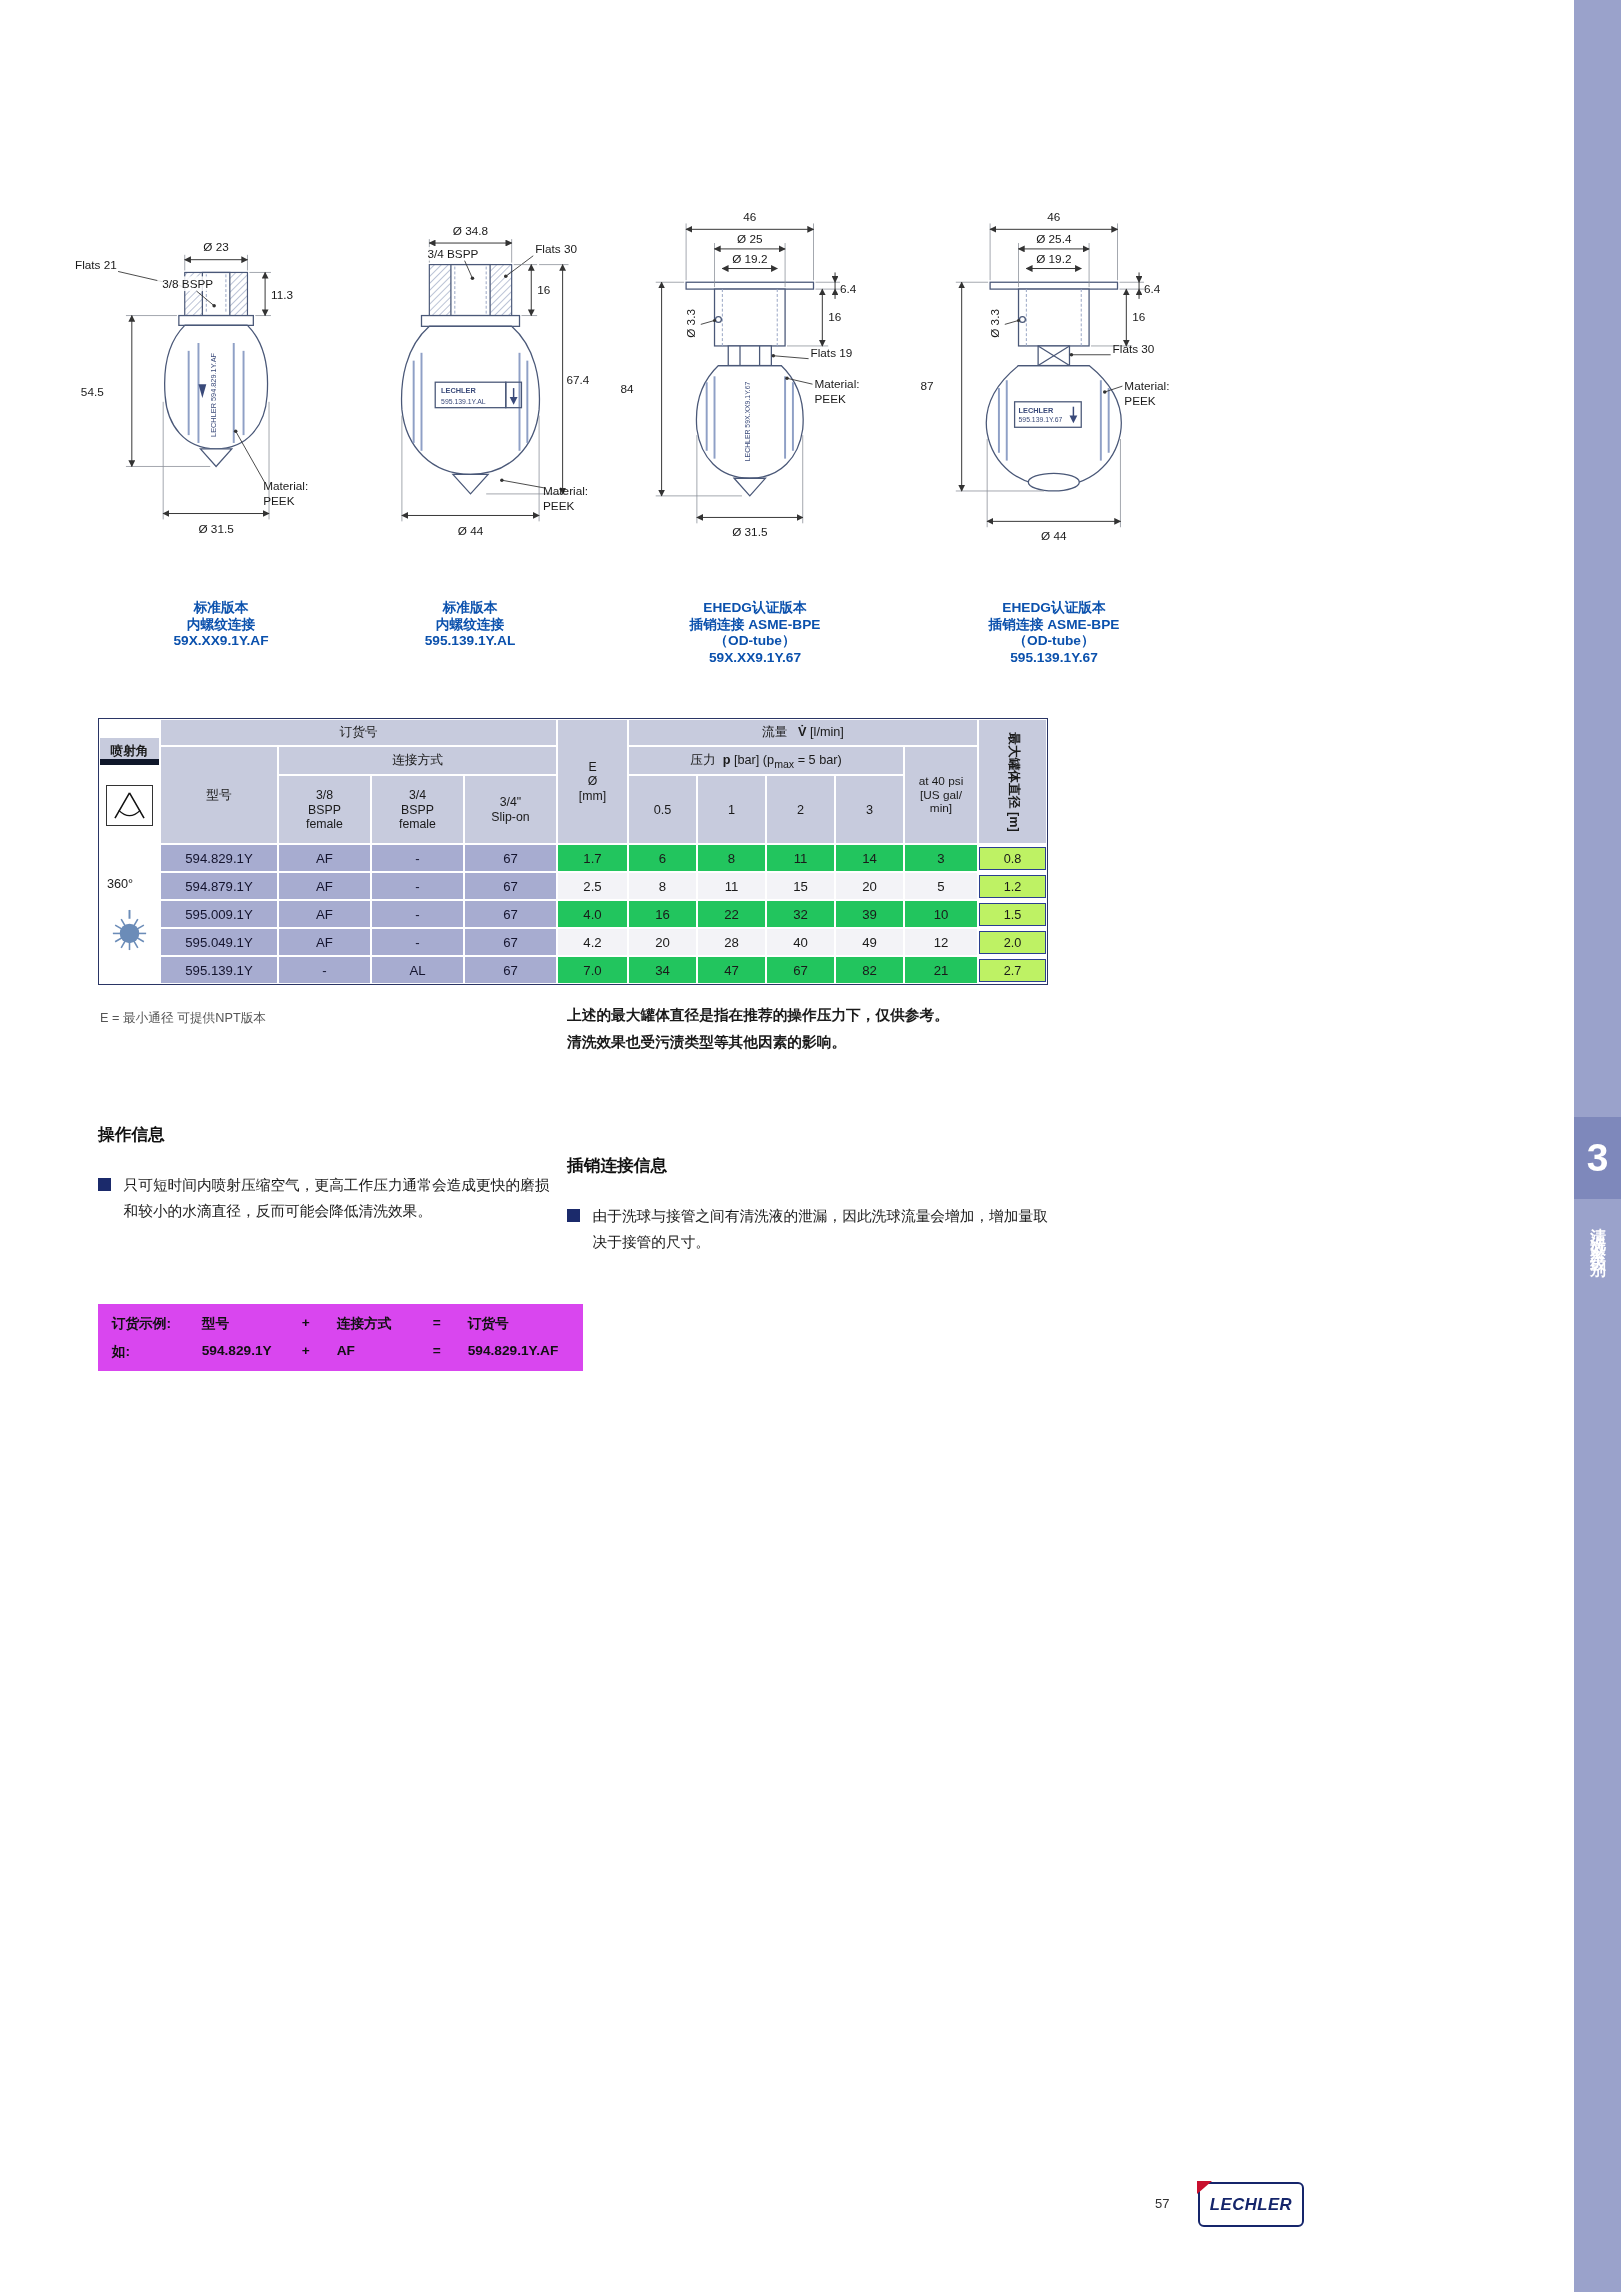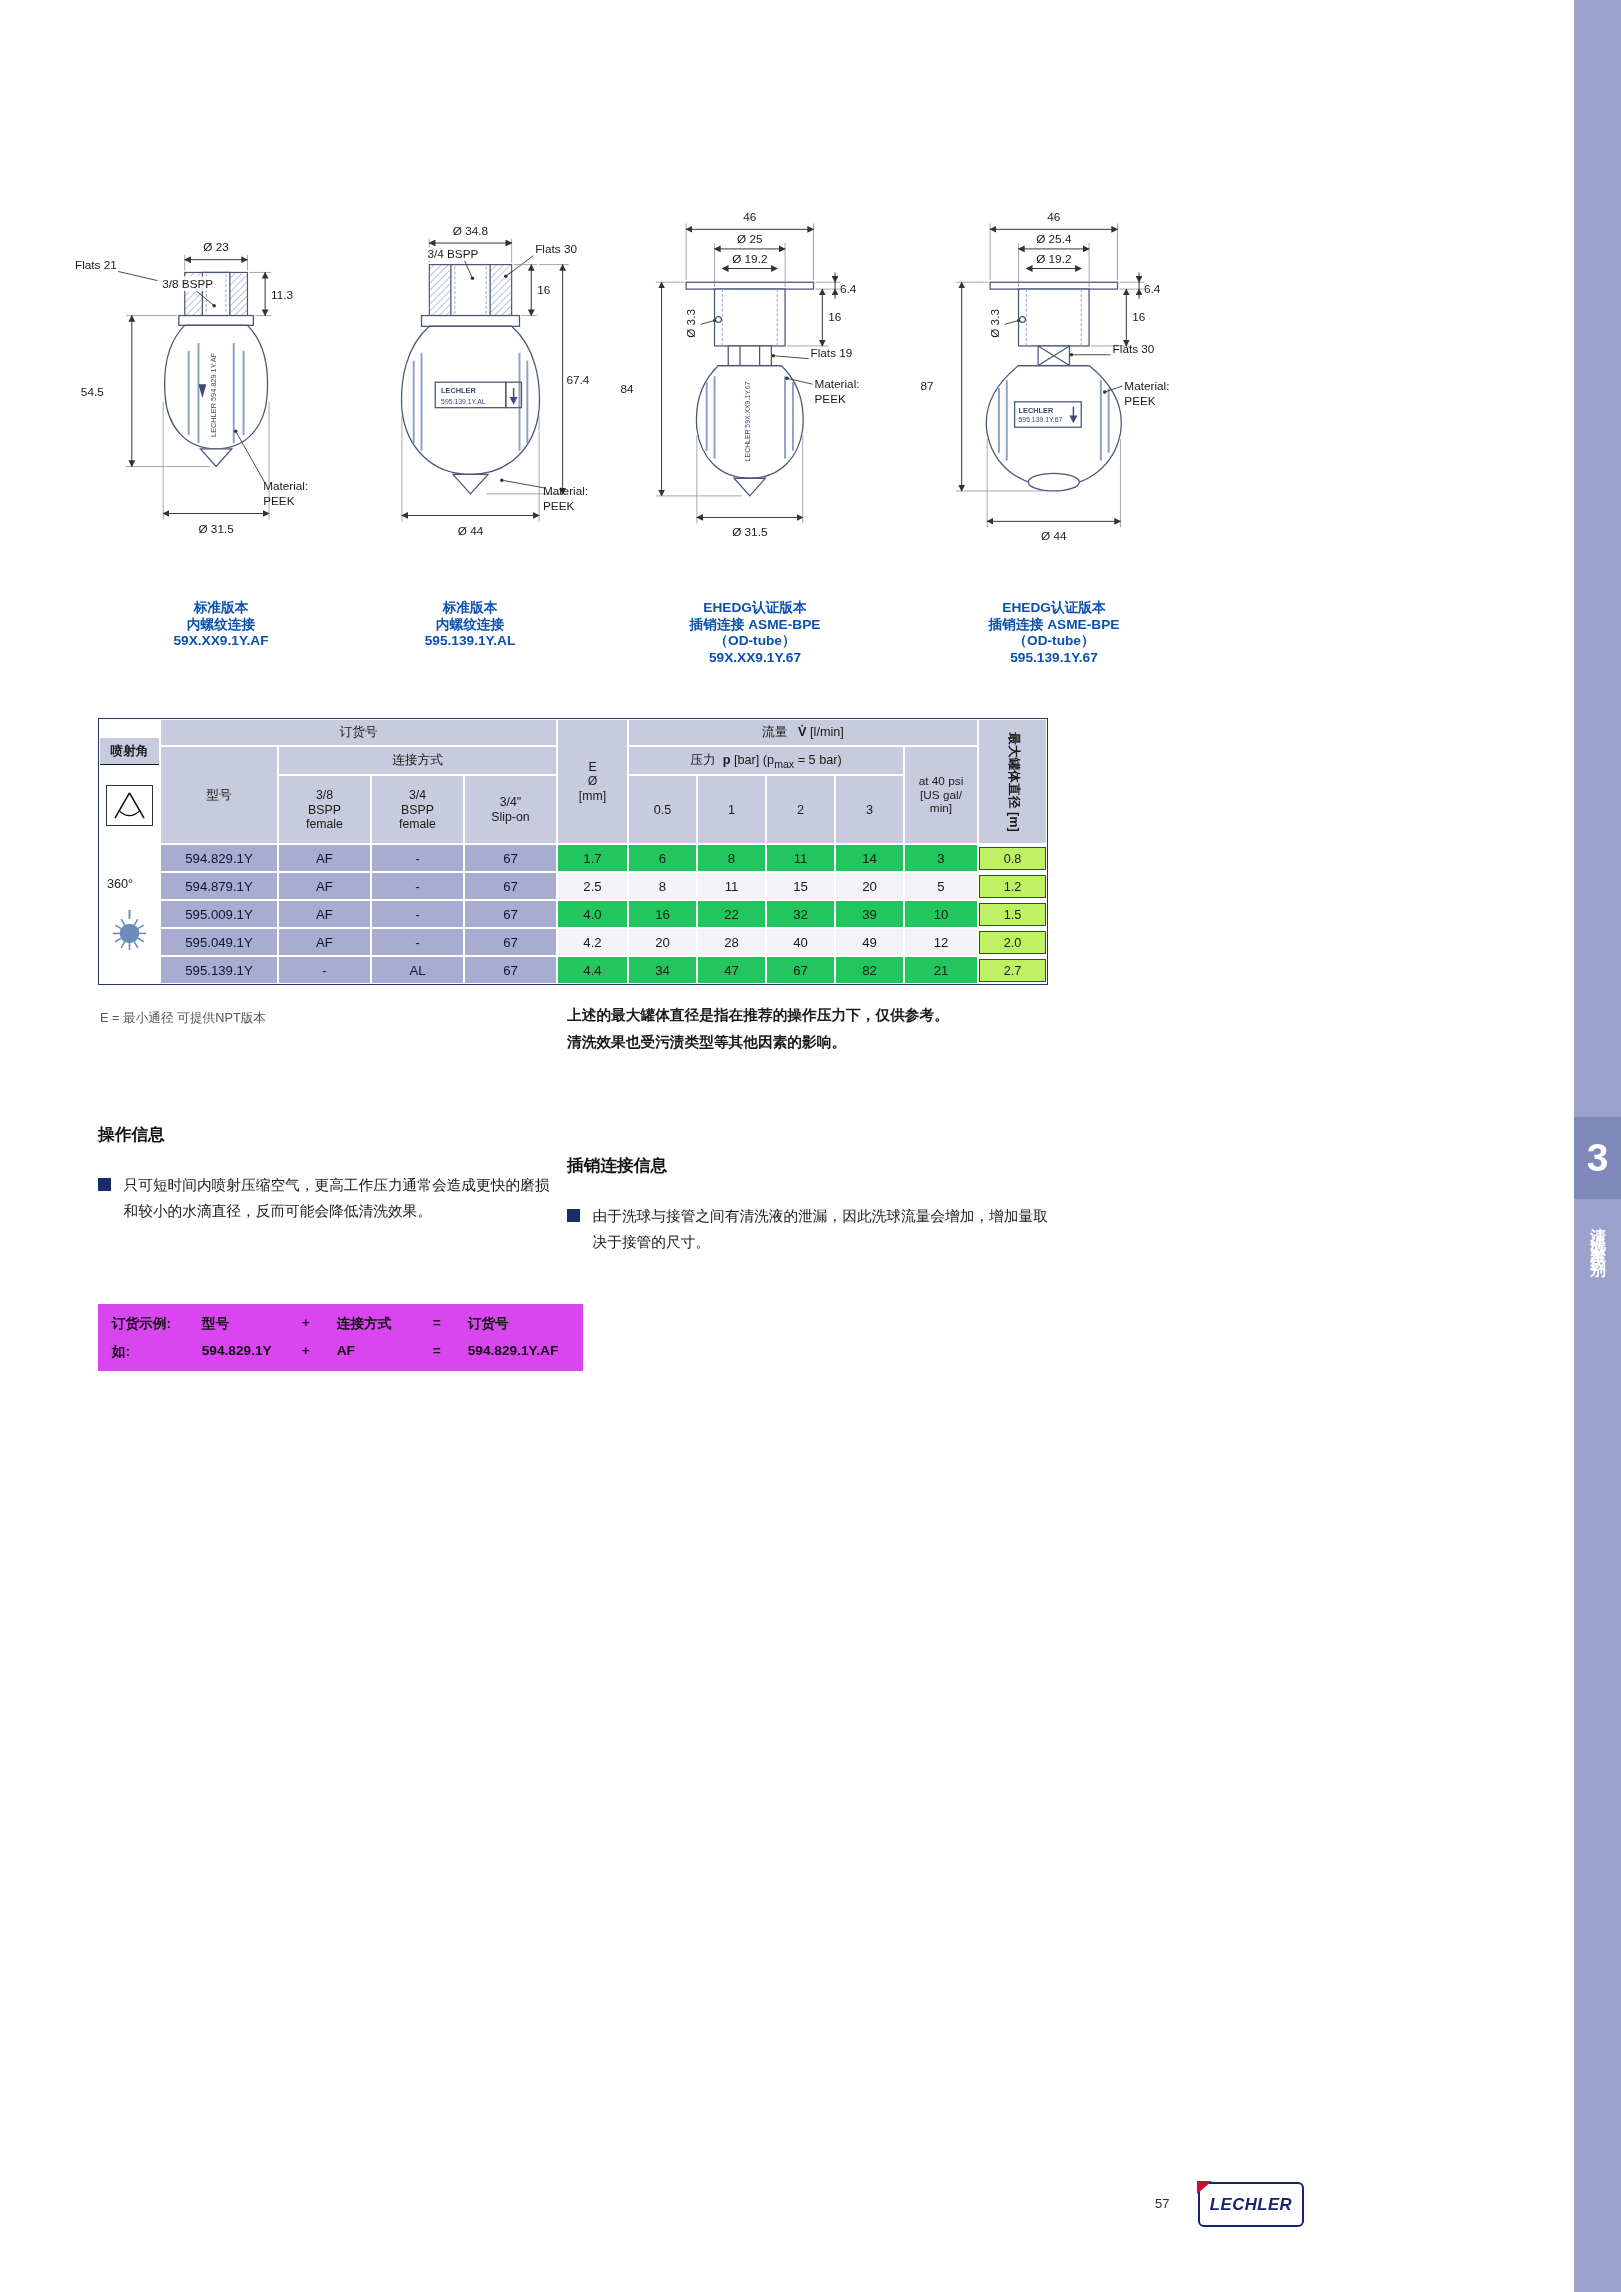--- a/index.html
+++ b/index.html
@@ -33,21 +33,21 @@
   .hd { background:#c7cbdd; font-size:12.7px; }
   tr.h1 th { height:27.4px; }
   tr.h2 th { height:29px; }
   tr.h3 th { height:69px; }
   .ptable td { height:28px; font-size:13.2px; }
   .small3 div { font-size:12.3px; line-height:14.7px; }
   .psih div { font-size:11.8px; line-height:13.7px; }
   .ecol div { font-size:12.3px; line-height:14.7px; }
   .anglehd { background:#ffffff; vertical-align:top; border:1px solid #2a3565; }
   .anglehd-top { background:#c7cbdd; height:27.4px; line-height:27.4px; font-size:12.7px;
-                 font-weight:bold; border-bottom:1px solid #0f172a; }
+                 font-weight:bold; border-bottom:6px solid #0f172a; }
   .angle-box { width:47px; height:41px; border:1px solid #333; margin:19.6px auto 0; background:#fff;
                display:flex; align-items:center; justify-content:center; }
   .angled { background:#ffffff; vertical-align:top; border:1px solid #2a3565; }
   .deg { text-align:left; padding:4.9px 0 0 6.9px; font-size:12.7px; }
   .tankhd { background:#c7cbdd; position:relative; }
   .rot90 { position:absolute; left:50%; top:50%; transform:translate(-50%,-50%) rotate(90deg);
            white-space:nowrap; font-weight:bold; font-size:12.7px; }
   .mdl  { background:#a7acd0; font-weight:bold; color:#14142e; font-size:12.7px; }
   .conn { background:#a7acd0; font-weight:bold; color:#14142e; font-size:12.7px; }
   .r0 .num, .r2 .num, .r4 .num { background:#22c55e; }
@@ -501,21 +501,21 @@
       <td class="num">12</td>
       <td class="tankd">
             <div class="tankbox">2.0</div>
           </td>
     </tr>
     <tr class="r4">
       <td class="mdl">595.139.1Y</td>
       <td class="conn">-</td>
       <td class="conn">AL</td>
       <td class="conn">67</td>
-      <td class="num">4.4</td>
+      <td class="num">7.0</td>
       <td class="num">34</td>
       <td class="num">47</td>
       <td class="num">67</td>
       <td class="num">82</td>
       <td class="num">21</td>
       <td class="tankd">
             <div class="tankbox">2.7</div>
           </td>
     </tr>
   </tbody>

